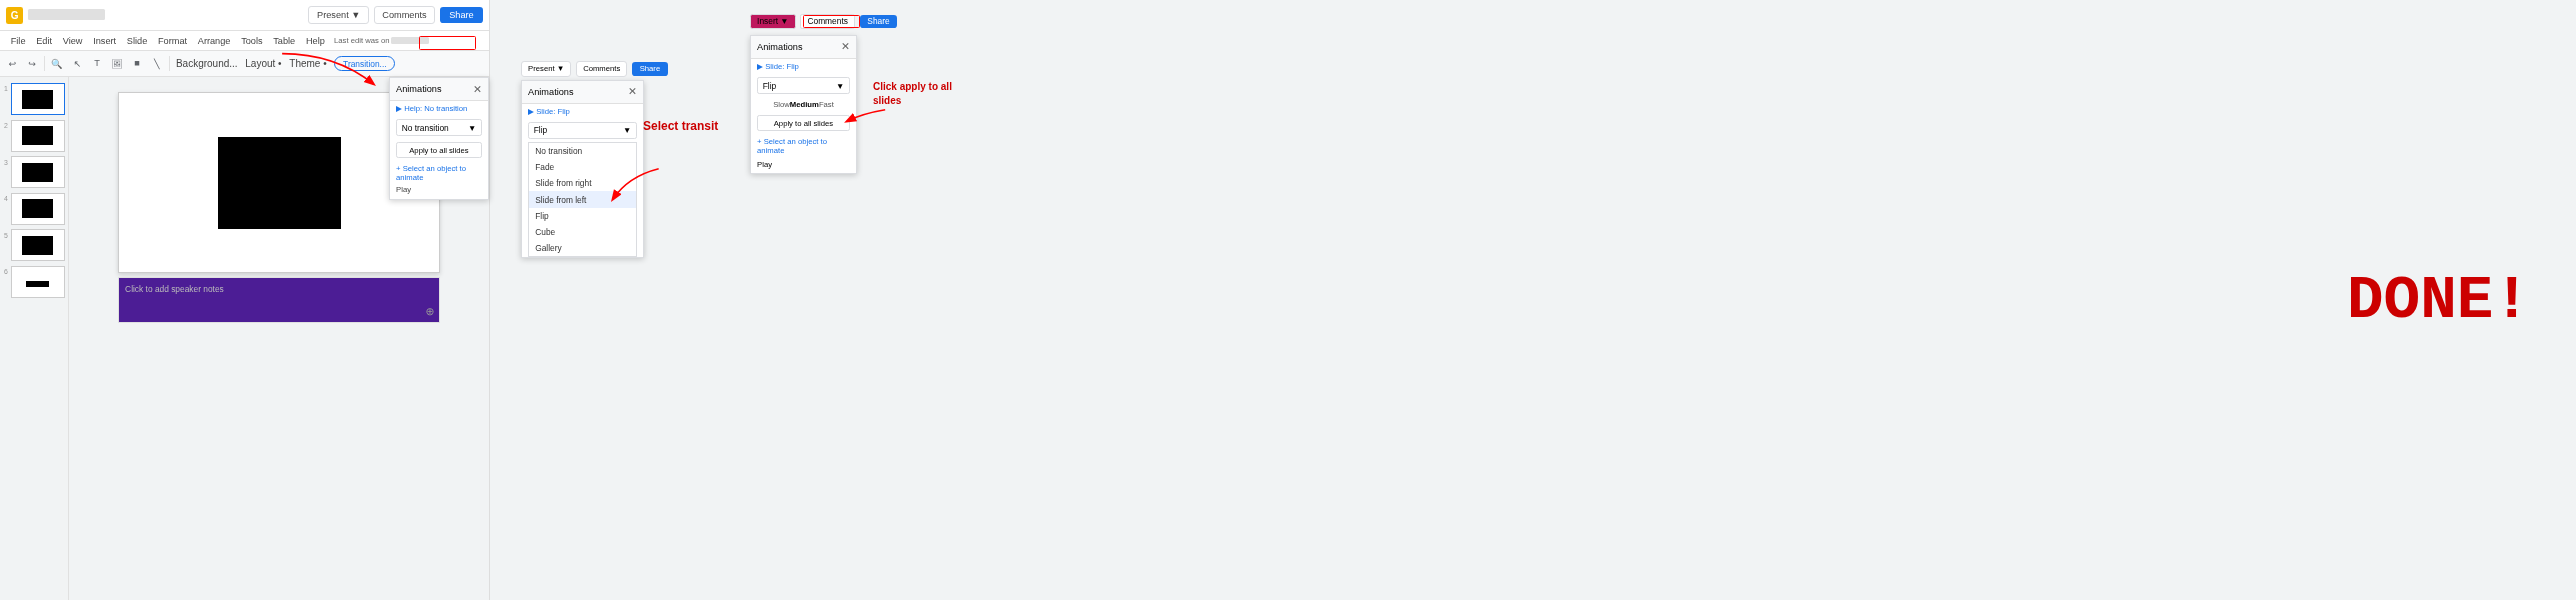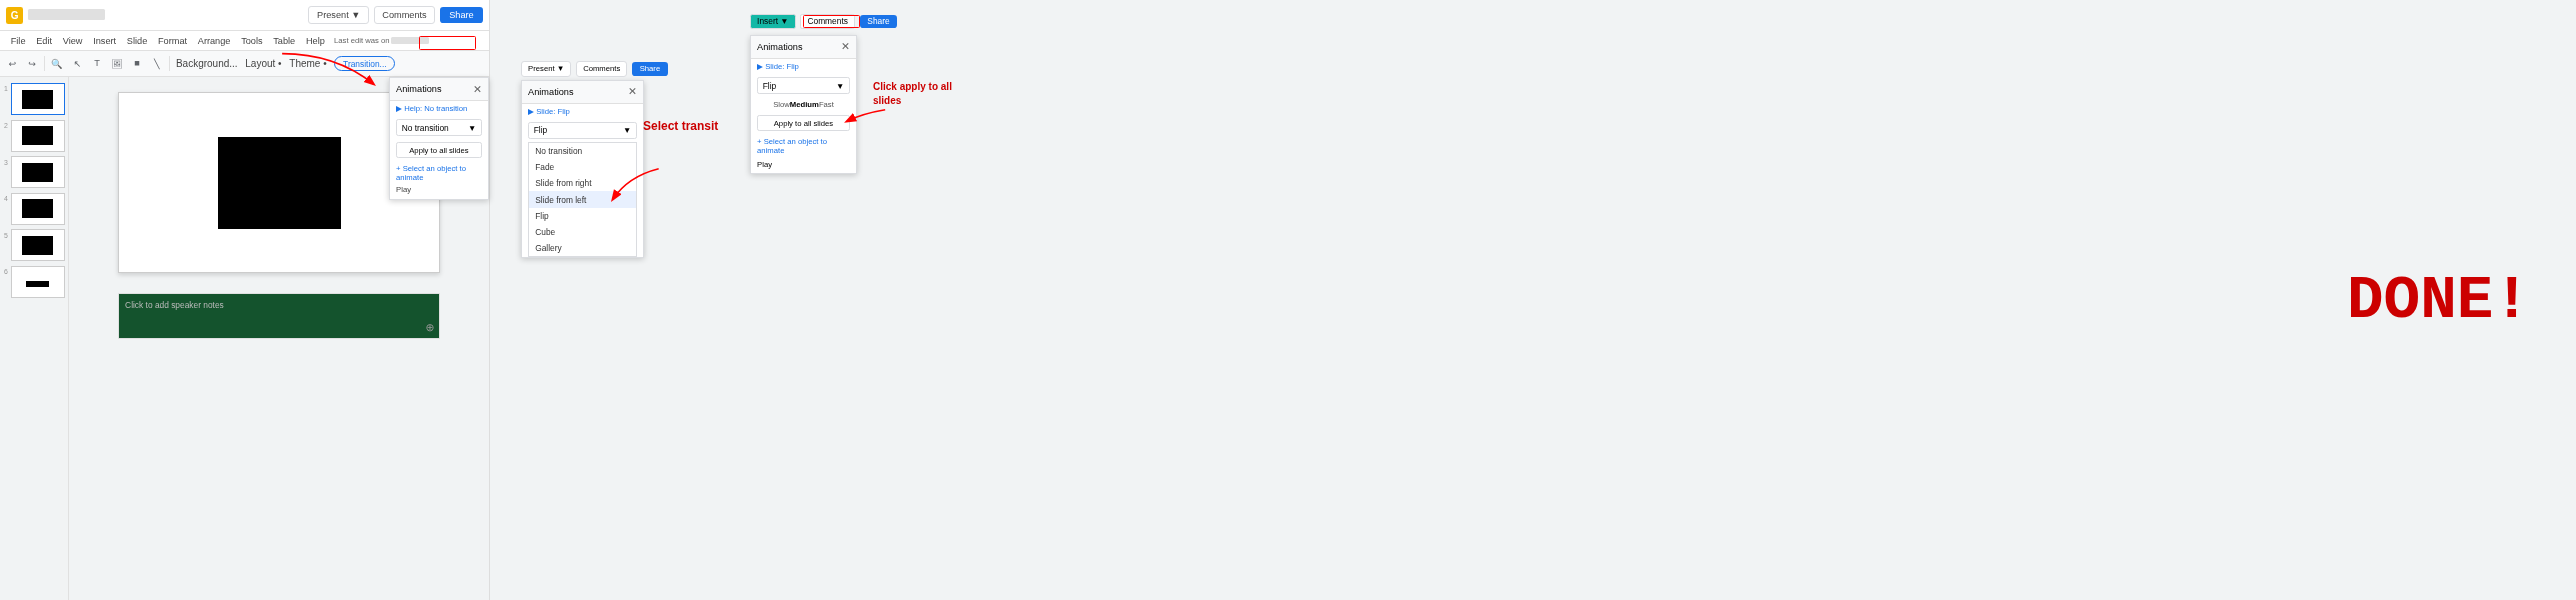--- a/index.html
+++ b/index.html
@@ -199,23 +199,23 @@
       display: flex; align-items: center; justify-content: center;
       position: relative;
     }
     .canvas-black-box {
       width: 123px; height: 92px;
       background: #000;
     }
     .speaker-notes {
       width: 322px;
       min-height: 46px;
-      background: #14532d;
+      background: #4c1d95;
       border: 0.8px solid #e0e0e0;
-      margin-top: 20px;
+      margin-top: 4px;
       padding: 6.1px;
       font-size: 8.4px;
       color: #bbb;
       position: relative;
     }
     .notes-icon {
       position: absolute;
       right: 4.6px; bottom: 4.6px;
       font-size: 10.7px;
       color: #999;
@@ -358,21 +358,21 @@
       left: 643px; top: 119px;
       color: #cc0000;
       font-size: 12px;
       font-weight: bold;
     }
     .top-bar-3 {
       display: flex; align-items: center; gap: 4.6px;
       margin-bottom: 3.1px;
     }
     .insert-btn-3 {
-      background: #14b8a6;
+      background: #be185d;
       border: 0.8px solid #dadce0;
       border-radius: 2.3px;
       padding: 1.5px 6.1px;
       font-size: 8.4px;
       cursor: pointer;
     }
     .comments-btn-3 {
       background: #fff;
       border: 0.8px solid #dadce0;
       border-radius: 2.3px;

